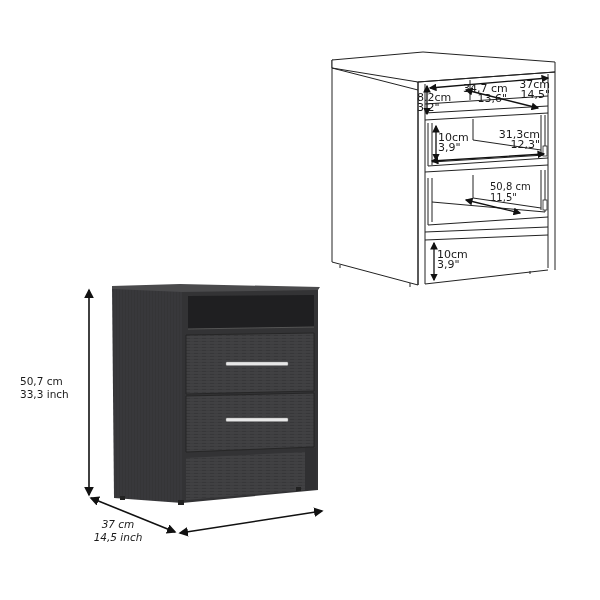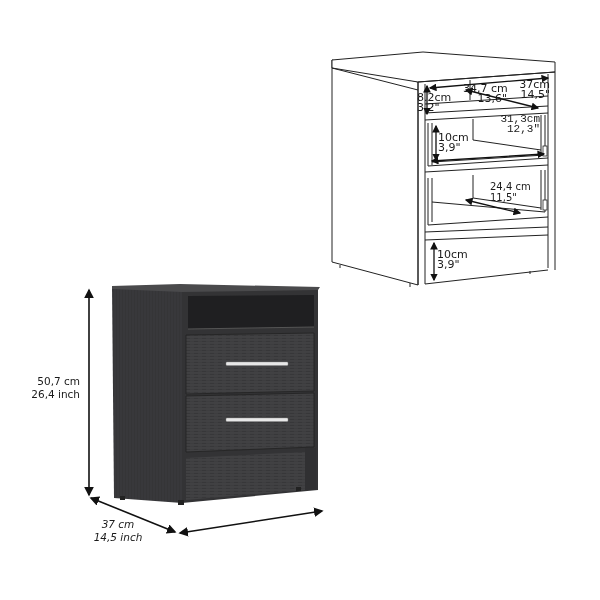--- a/index.html
+++ b/index.html
@@ -1,20 +1,20 @@
 <!DOCTYPE html>
 <html><head>
   <meta charset="utf-8">
   <style>
     html, body { margin: 0; padding: 0; background: #ffffff; }
     body { width: 600px; height: 600px; position: relative; overflow: hidden; font-family: "DejaVu Sans", sans-serif; }
     .canvas { position: absolute; left: 0; top: 0; width: 600px; height: 600px; }
     .label { position: absolute; color: #1a1a1a; font-size: 10.5px; line-height: 13px; white-space: nowrap; }
     .label.center { text-align: center; font-style: italic; }
-    .label.right { text-align: right; }
+    .label.right { text-align: left; }
     .small { position: absolute; color: #1a1a1a; font-size: 11px; line-height: 10px; white-space: nowrap; }
     .small.right { text-align: right; }
     .small span, .label span { display: block; }
   </style>
 </head>
 <body>
 
 <div class="canvas">
 
   <svg width="600" height="600" style="position:absolute;left:0;top:0;" viewBox="0 0 600 600">
@@ -137,34 +137,34 @@
     <span>3,2"</span>
   </div>
   <div class="small" style="left:463px;top:84px;text-align:center;">
     <span>34,7 cm</span>
     <span style="padding-left:14px;">13,6"</span>
   </div>
   <div class="small" style="left:438px;top:133px;">
     <span>10cm</span>
     <span>3,9"</span>
   </div>
-  <div class="small right" style="left:495px;top:114px;width:45px;font-family:Liberation Mono, monospace;">
+  <div class="small right" style="left:495px;top:130px;width:45px;">
     <span>31,3cm</span>
     <span>12,3"</span>
   </div>
   <div class="small" style="left:490px;top:181px;font-size:10px;line-height:11px;">
-    <span>24,4 cm</span>
+    <span>50,8 cm</span>
     <span>11,5"</span>
   </div>
   <div class="small" style="left:437px;top:250px;">
     <span>10cm</span>
     <span>3,9"</span>
   </div>
 
   <div class="label right" style="left:20px;top:375px;width:60px;">
     <span>50,7 cm</span>
-    <span>26,4 inch</span>
+    <span>33,3 inch</span>
   </div>
   <div class="label center" style="left:88px;top:518px;width:60px;">
     <span>37 cm</span>
     <span>14,5 inch</span>
   </div>
 </div>
 
 </body></html>

